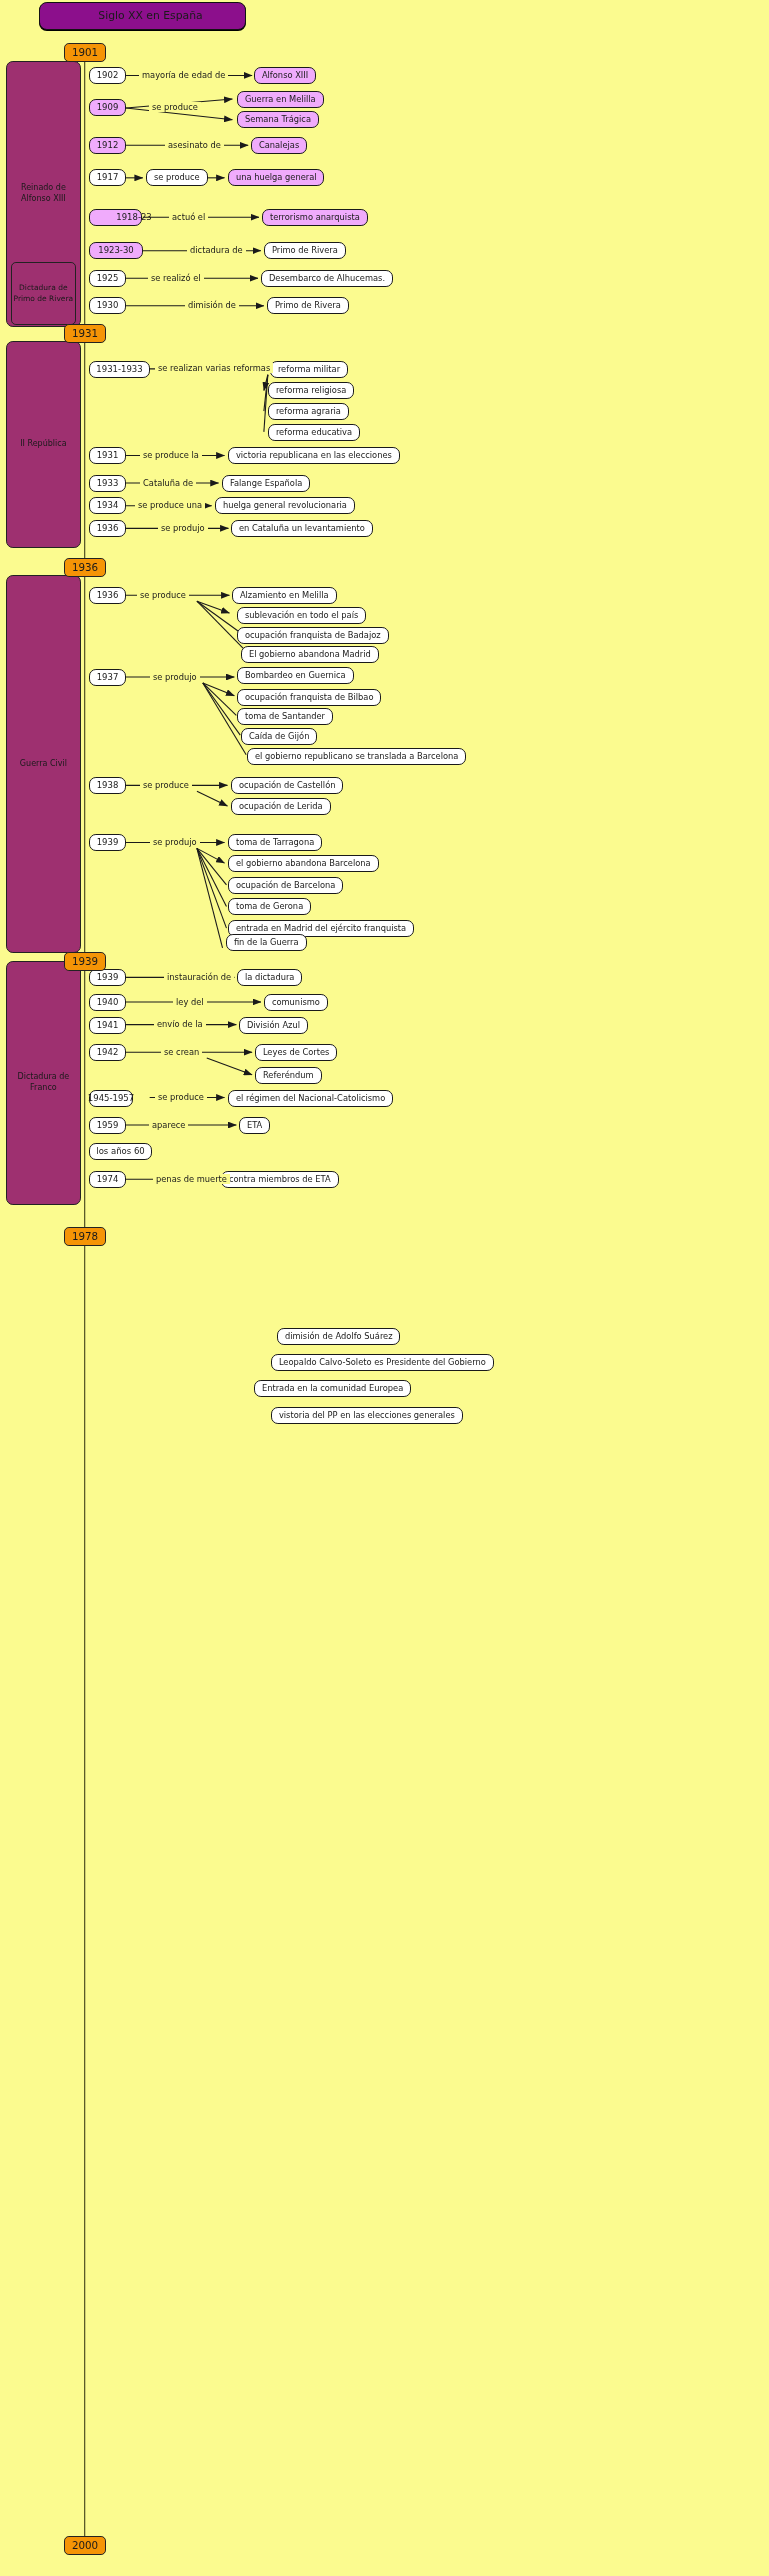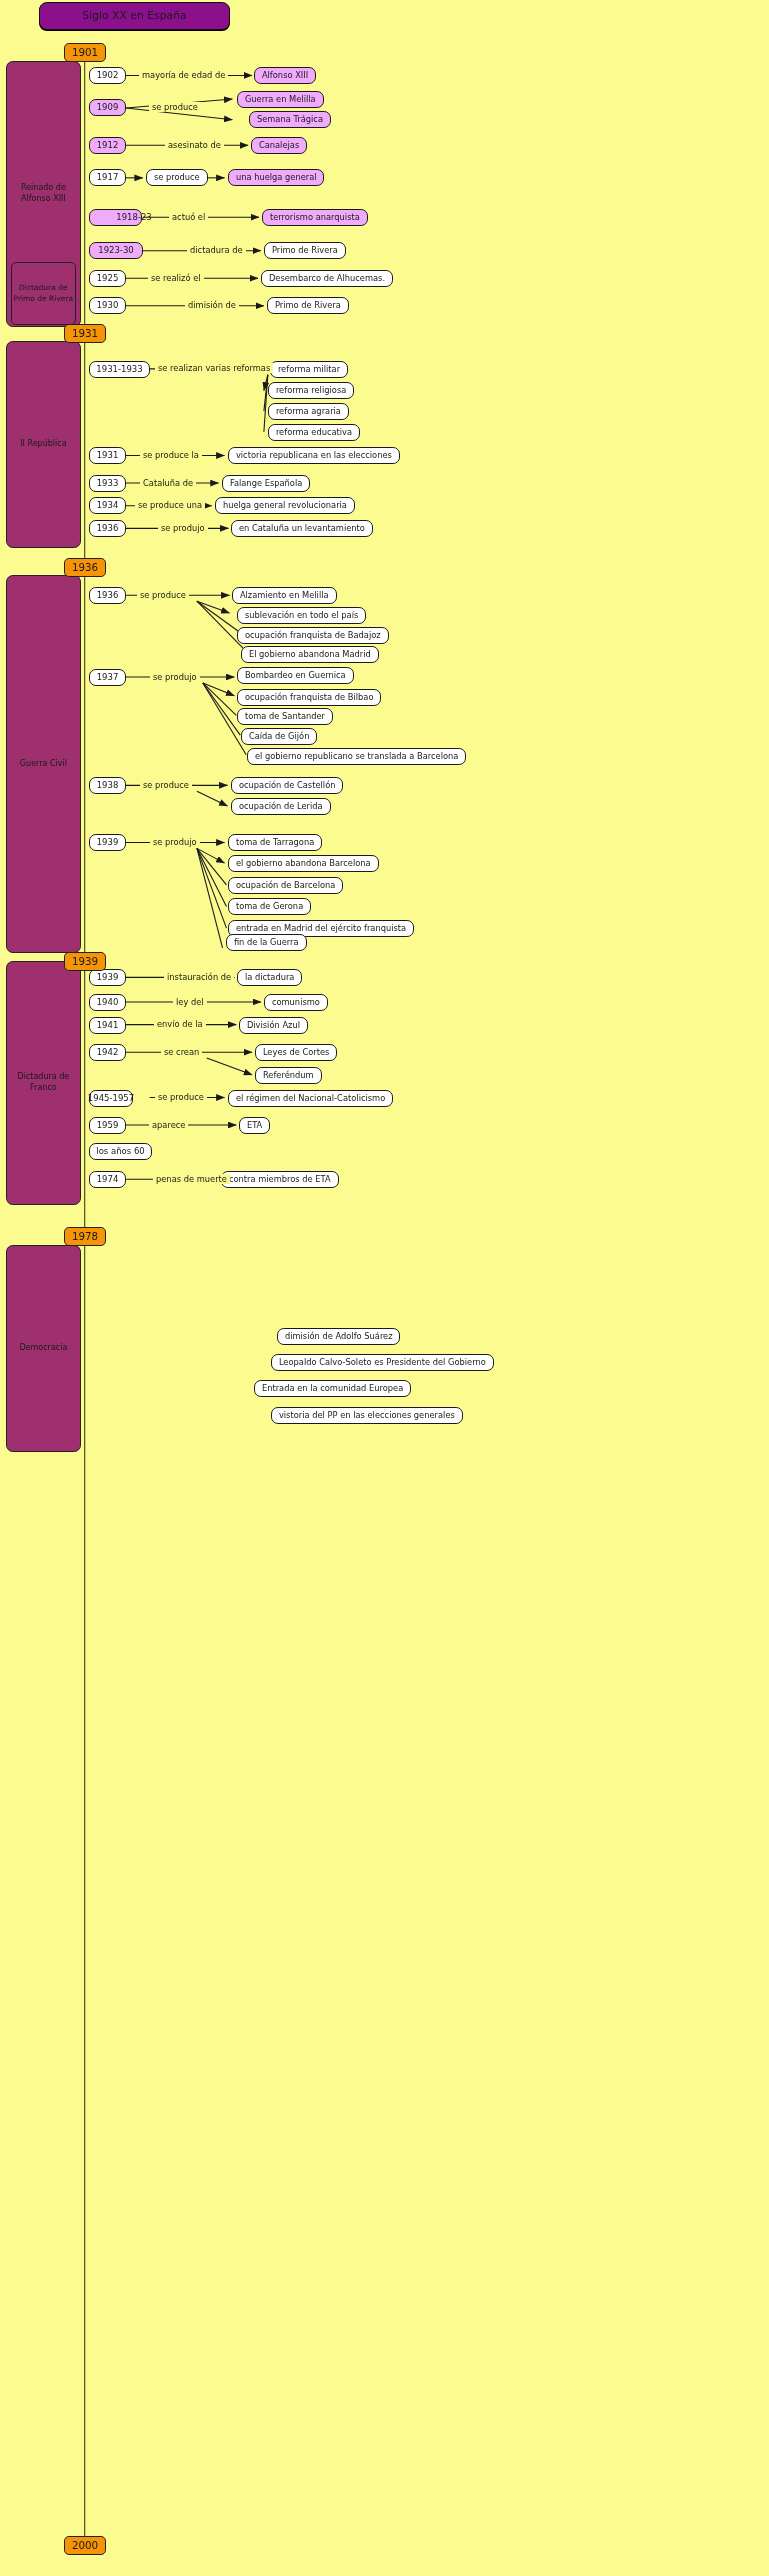--- a/index.html
+++ b/index.html
@@ -20,20 +20,21 @@
     position:absolute;
     left:39px; top:2px;
     width:189px; height:25.6px;
     background:#8c0f8c;
     border:1px solid #111;
     border-radius:7.9px;
     display:flex;align-items:center;justify-content:center;
     font-size:10.8px;
     color:#1a1a1a;
     box-shadow:0 1px 0 #000;
+    padding-left:16px;
   }
   
   .year-marker{
     position:absolute;
     background:#f59406;
     border:1px solid #222;
     border-radius:4.9px;
     height:16.7px;
     padding:0 6.9px;
     display:flex;align-items:center;justify-content:center;
@@ -187,30 +188,29 @@
   <div class="year-marker" style="left:85px;top:558px;">1936</div>
   <div class="year-marker" style="left:85px;top:952px;">1939</div>
   <div class="year-marker" style="left:85px;top:1227px;">1978</div>
   <div class="year-marker" style="left:85px;top:2536px;">2000</div>
 
   <div class="era" style="top:61px;height:264px;">Reinado de Alfonso XIII</div>
   <div class="era sub" style="top:262px;height:61px;">Dictadura de Primo de Rivera</div>
   <div class="era" style="top:341px;height:205px;">II República</div>
   <div class="era" style="top:575px;height:376px;">Guerra Civil</div>
   <div class="era" style="top:961px;height:242px;">Dictadura de Franco</div>
-  <div class="era" style="top:1245px;height:205px;">Democracia</div>
 
   <div class="node yearbox" style="left:89px;top:67px;width:37px;">1902</div>
   <div class="conn-label" style="left:139px;top:75px;">mayoría de edad de</div>
   <div class="node tint" style="left:254px;top:67px;">Alfonso XIII</div>
 
   <div class="node tint yearbox" style="left:89px;top:99px;width:37px;">1909</div>
   <div class="conn-label" style="left:149px;top:107px;">se produce</div>
   <div class="node tint" style="left:237px;top:91px;">Guerra en Melilla</div>
-  <div class="node tint" style="left:237px;top:111px;margin-left:12px;">Semana Trágica</div>
+  <div class="node tint" style="left:237px;top:111px;">Semana Trágica</div>
 
   <div class="node tint yearbox" style="left:89px;top:137px;width:37px;">1912</div>
   <div class="conn-label" style="left:165px;top:145px;">asesinato de</div>
   <div class="node tint" style="left:251px;top:137px;">Canalejas</div>
 
   <div class="node yearbox" style="left:89px;top:169px;width:37px;">1917</div>
   <div class="node" style="left:146px;top:169px;">se produce</div>
   <div class="node tint" style="left:228px;top:169px;">una huelga general</div>
 
   <div class="node tint yearbox" style="left:89px;top:209px;width:48px;padding-left:44px;">1918-23</div>

